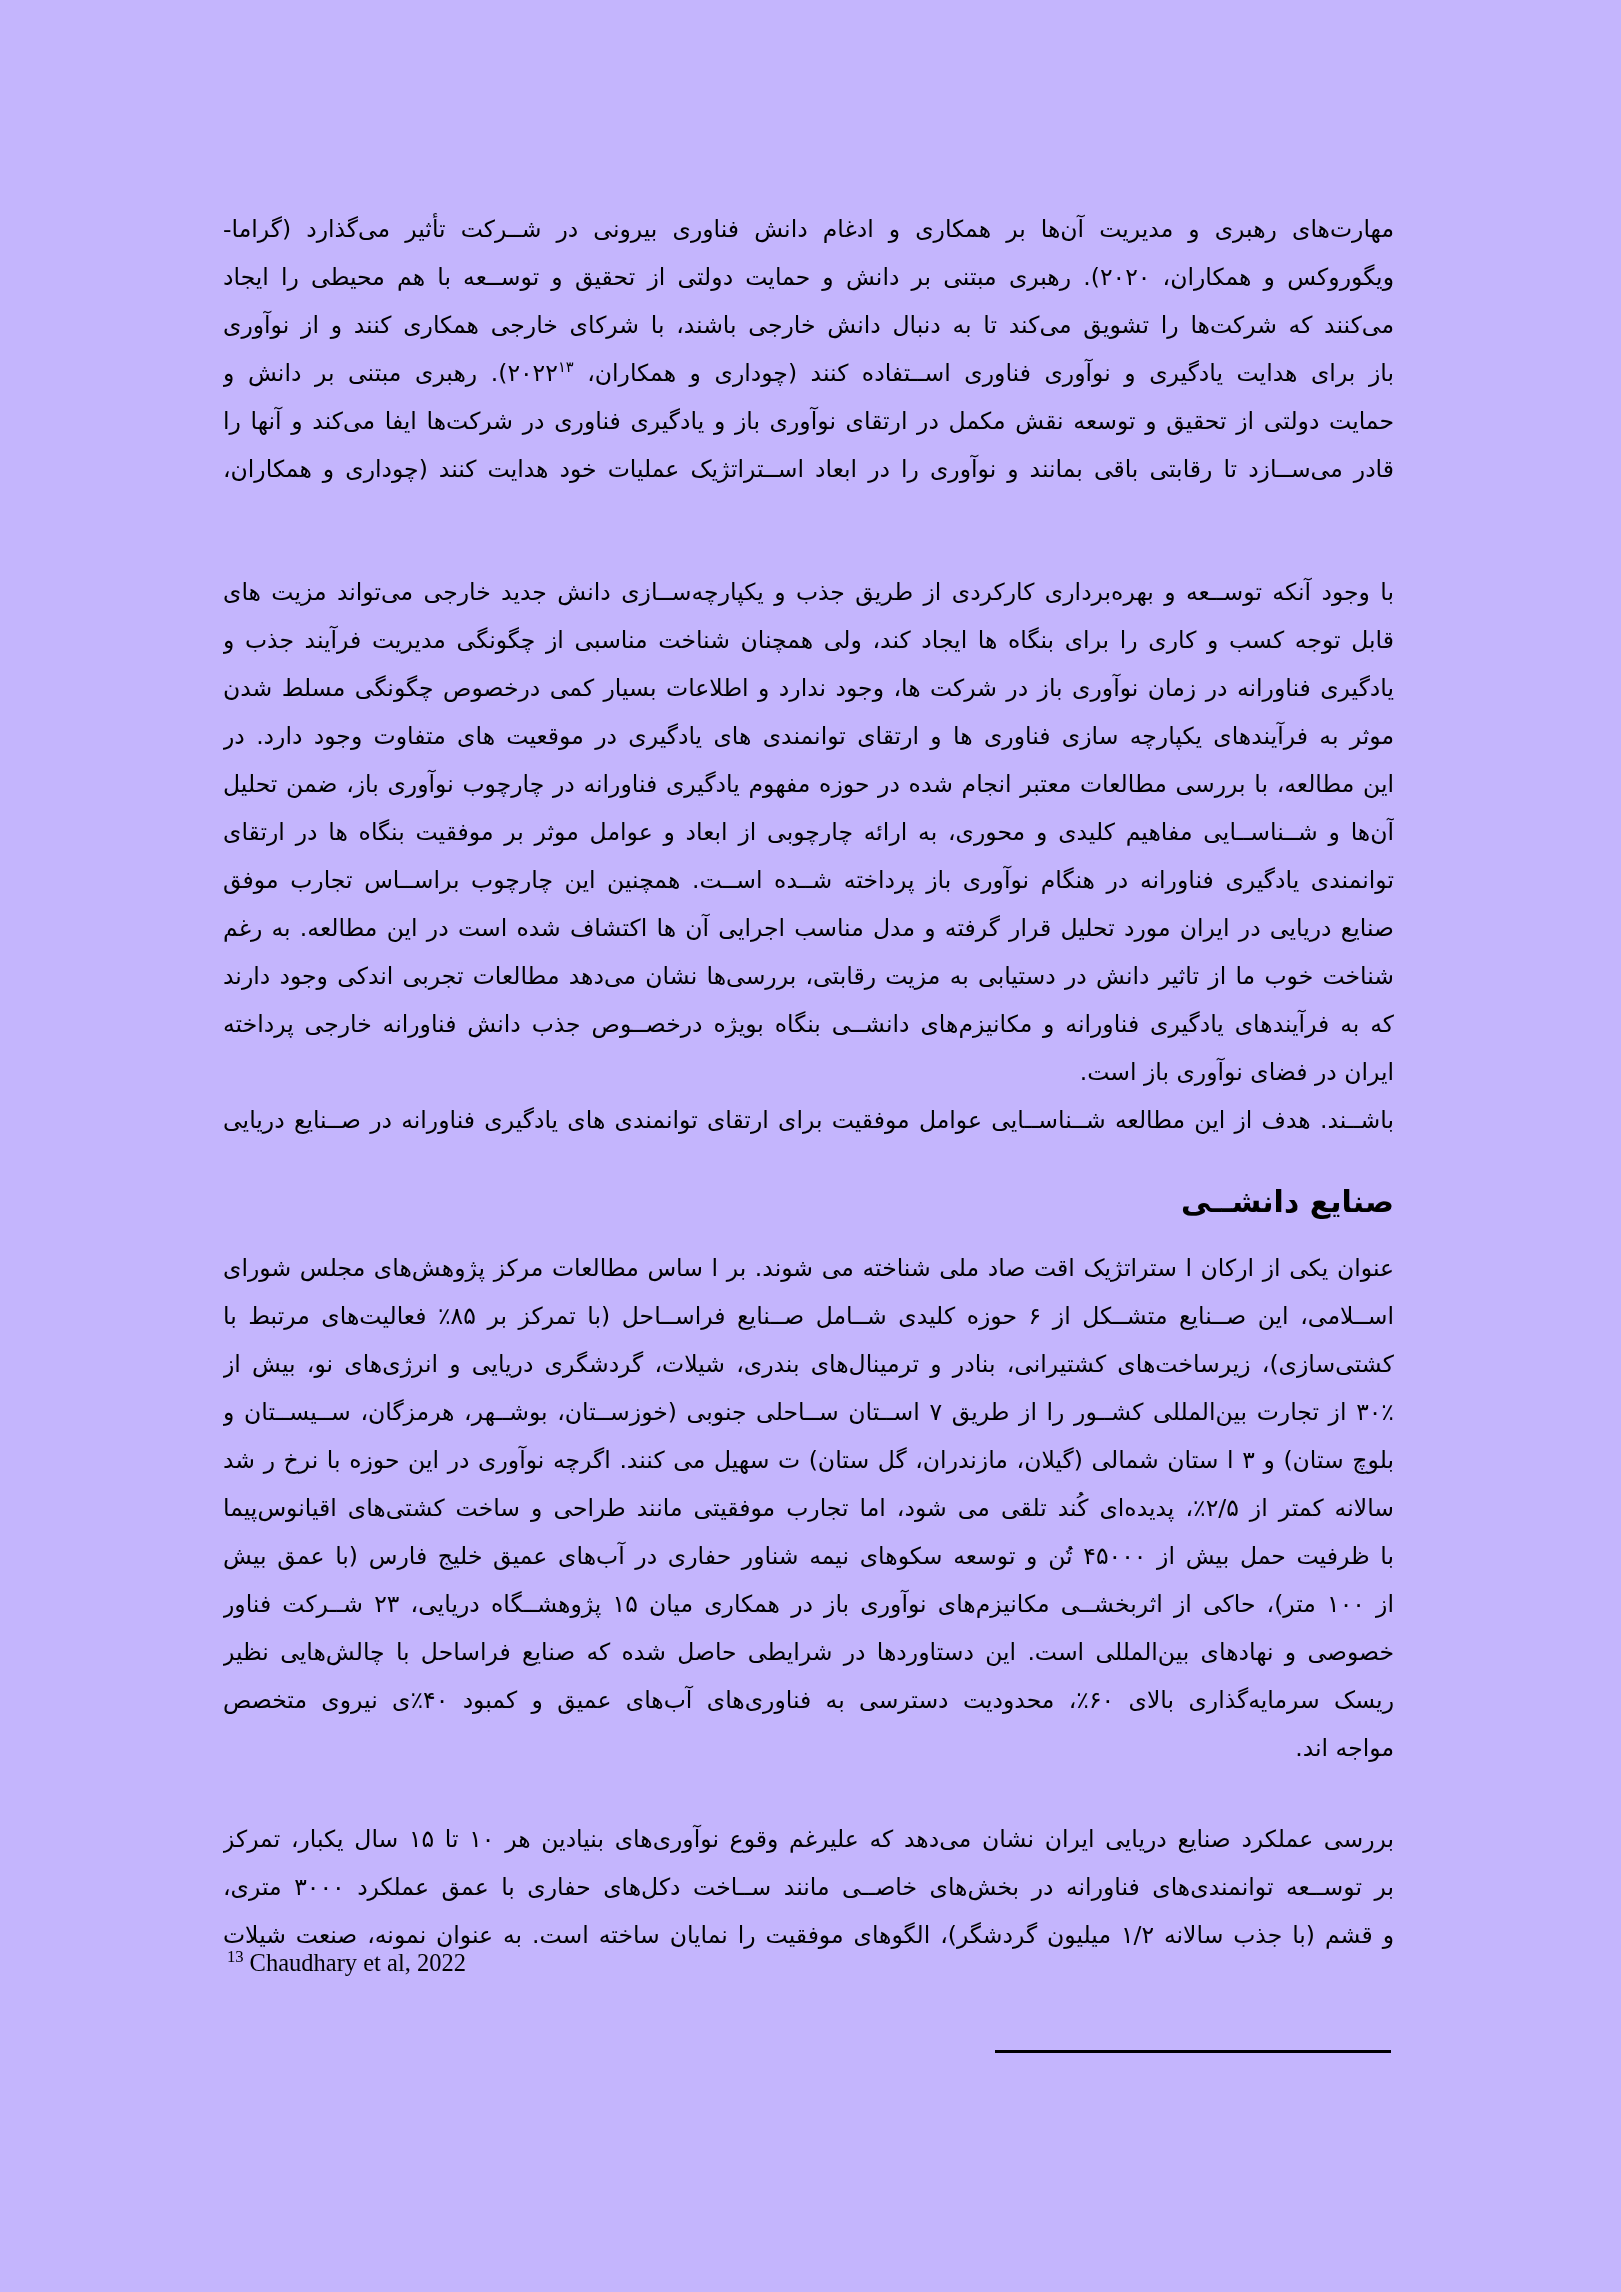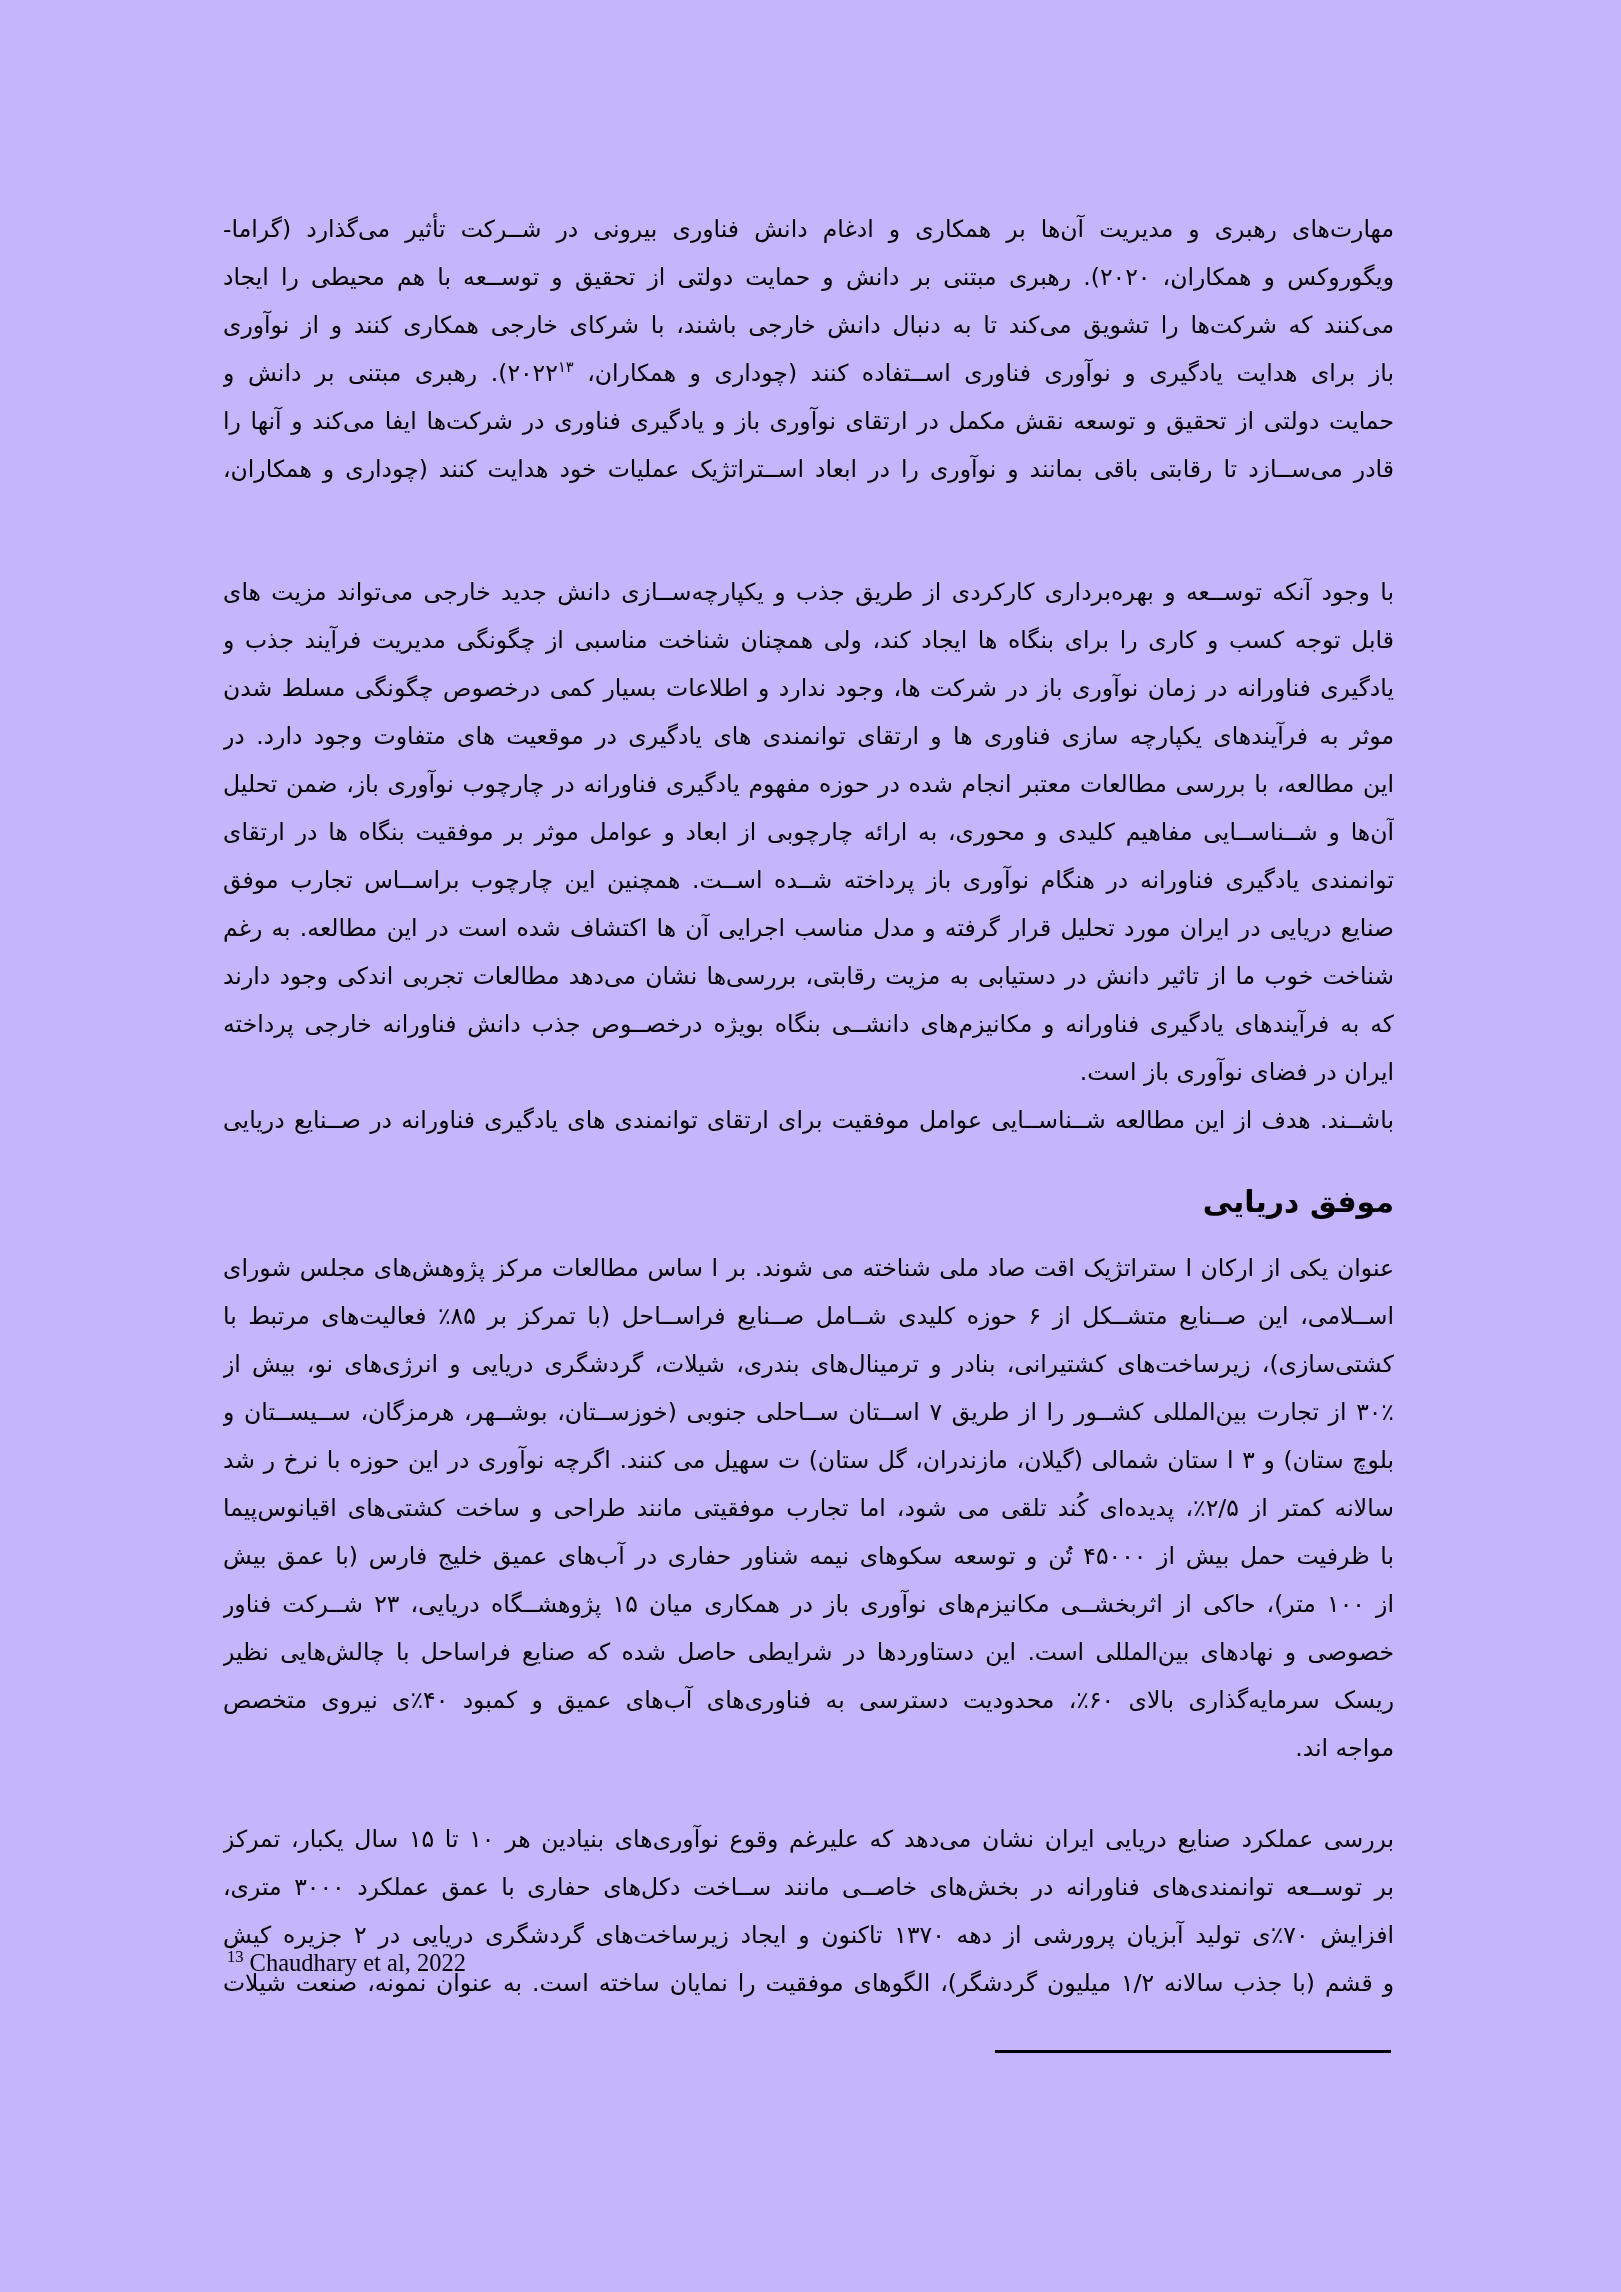--- a/index.html
+++ b/index.html
@@ -96,40 +96,39 @@
     <div class="line">این مطالعه، با بررسی مطالعات معتبر انجام شده در حوزه مفهوم یادگیری فناورانه در چارچوب نوآوری باز، ضمن تحلیل</div>
     <div class="line">آن‌ها و شــناســایی مفاهیم کلیدی و محوری، به ارائه چارچوبی از ابعاد و عوامل موثر بر موفقیت بنگاه ها در ارتقای</div>
     <div class="line">توانمندی یادگیری فناورانه در هنگام نوآوری باز پرداخته شــده اســت. همچنین این چارچوب براســاس تجارب موفق</div>
     <div class="line">صنایع دریایی در ایران مورد تحلیل قرار گرفته و مدل مناسب اجرایی آن ها اکتشاف شده است در این مطالعه. به رغم</div>
     <div class="line">شناخت خوب ما از تاثیر دانش در دستیابی به مزیت رقابتی، بررسی‌ها نشان می‌دهد مطالعات تجربی اندکی وجود دارند</div>
     <div class="line">که به فرآیندهای یادگیری فناورانه و مکانیزم‌های دانشــی بنگاه بویژه درخصــوص جذب دانش فناورانه خارجی پرداخته</div>
     <div class="line end">ایران در فضای نوآوری باز است.</div>
     <div class="line">باشــند. هدف از این مطالعه شــناســایی عوامل موفقیت برای ارتقای توانمندی های یادگیری فناورانه در صــنایع دریایی</div>
   </div>
 
-  <div class="heading" style="top:1178px">موفق دریایی</div>
+  <div class="heading" style="top:1178px">صنایع دانشــی</div>
 
   <div class="textblock" style="top:1244px">
     <div class="line">عنوان یکی از ارکان ا ستراتژیک اقت صاد ملی  شناخته می شوند. بر ا ساس مطالعات مرکز پژوهش‌های مجلس  شورای</div>
     <div class="line">اســلامی، این صــنایع متشــکل از ۶ حوزه کلیدی شــامل صــنایع فراســاحل (با تمرکز بر ۸۵٪ فعالیت‌های مرتبط با</div>
     <div class="line">کشتی‌سازی)، زیرساخت‌های کشتیرانی، بنادر و ترمینال‌های بندری، شیلات، گردشگری دریایی و انرژی‌های نو، بیش از</div>
     <div class="line">۳۰٪ از تجارت بین‌المللی کشــور را از طریق ۷ اســتان ســاحلی جنوبی (خوزســتان، بوشــهر، هرمزگان، ســیســتان و</div>
     <div class="line">بلوچ ستان) و ۳ ا ستان  شمالی (گیلان، مازندران، گل ستان) ت سهیل می کنند. اگرچه نوآوری در این حوزه با نرخ ر شد</div>
     <div class="line">سالانه کمتر از ۲/۵٪، پدیده‌ای کُند تلقی می شود، اما تجارب موفقیتی مانند طراحی و  ساخت کشتی‌های اقیانوس‌پیما</div>
     <div class="line">با ظرفیت حمل بیش از ۴۵۰۰۰ تُن و توسعه سکوهای نیمه شناور حفاری در آب‌های عمیق خلیج فارس (با عمق بیش</div>
     <div class="line">از ۱۰۰ متر)، حاکی از اثربخشــی مکانیزم‌های نوآوری باز در همکاری میان ۱۵ پژوهشــگاه دریایی، ۲۳ شــرکت فناور</div>
     <div class="line">خصوصی و نهادهای بین‌المللی است. این دستاوردها در شرایطی حاصل شده که صنایع فراساحل با چالش‌هایی نظیر</div>
     <div class="line">ریسک سرمایه‌گذاری بالای ۶۰٪، محدودیت دسترسی به فناوری‌های آب‌های عمیق و کمبود ۴۰٪ی نیروی متخصص</div>
     <div class="line end">مواجه اند.</div>
   </div>
 
   <div class="textblock" style="top:1815px">
     <div class="line">بررسی عملکرد صنایع دریایی ایران نشان می‌دهد که علیرغم وقوع نوآوری‌های بنیادین هر ۱۰ تا ۱۵ سال یکبار، تمرکز</div>
     <div class="line">بر توســعه توانمندی‌های فناورانه در بخش‌های خاصــی مانند ســاخت دکل‌های حفاری با عمق عملکرد ۳۰۰۰ متری،</div>
-    <div class="line">افزایش ۷۰٪ی تولید آبزیان پرورشی از دهه ۱۳۷۰ تاکنون و ایجاد زیرساخت‌های گردشگری دریایی در ۲ جزیره کیش</div>
     <div class="line">و قشم (با جذب سالانه ۱/۲ میلیون گردشگر)، الگوهای موفقیت را نمایان ساخته است. به عنوان نمونه، صنعت شیلات</div>
   </div>
 
   <div class="footnote-sep" style="top:2050px; left:995px; width:396px;"></div>
 
   <div class="footnote" style="top:1946px; left:227px;"><span class="fn-marker">13</span><span>Chaudhary et al, 2022</span></div>
 
 </div>
 
 

